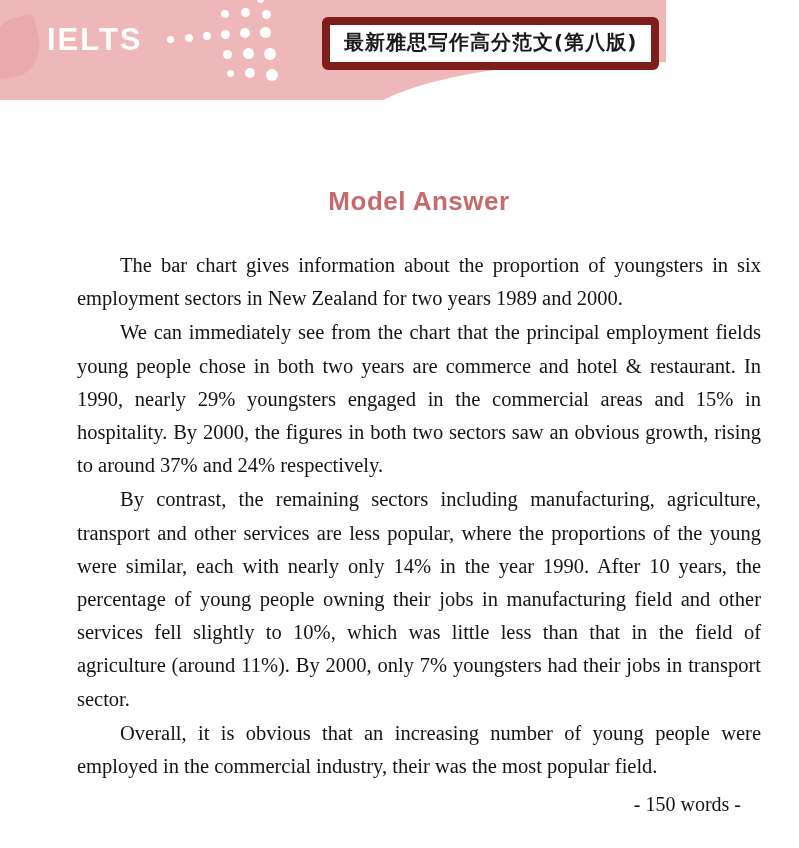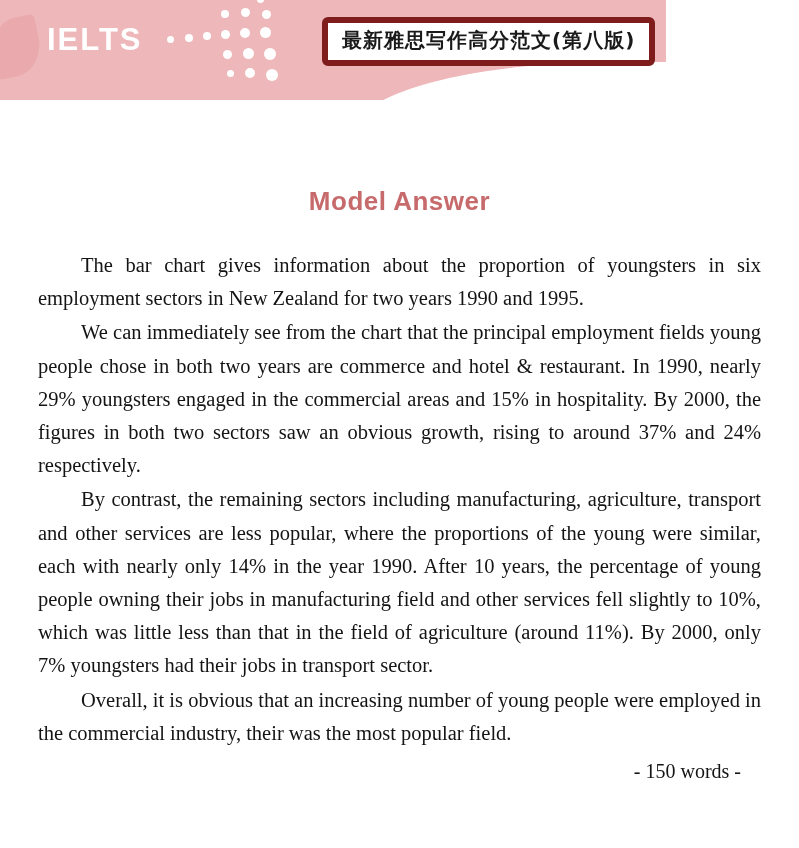--- a/index.html
+++ b/index.html
@@ -79,35 +79,36 @@
     background: #e9a7aa;
     border-radius: 60% 10% 60% 10%;
     transform: rotate(-12deg);
     opacity: .85;
   }
   .title-box {
     position: absolute;
     left: 322px;
     top: 17px;
     padding: 4px 14px 6px 14px;
-    border: 6px solid #7f1d1d;
+    border: 8px solid #7f1d1d;
     border-radius: 6px;
     background: #ffffff;
     font-family: "DejaVu Sans", sans-serif;
     font-weight: bold;
     font-size: 20px;
     color: #1a1a1a;
     letter-spacing: 1px;
     white-space: nowrap;
   }
 
   
   .page {
     position: relative;
     padding: 0 32px;
+    margin-left: 39px;
   }
   .model-answer {
     margin-top: 78px;
     text-align: center;
     font-family: "Liberation Sans", sans-serif;
     font-size: 26px;
     font-weight: bold;
     color: #c76a6c;
     letter-spacing: .5px;
   }
@@ -161,20 +162,20 @@
 
   <div class="header-curve"></div>
   <div class="title-box">最新雅思写作高分范文(第八版)</div>
   <div class="header-curve2"></div>
 </div>
 
 <div class="page">
   <div class="model-answer">Model Answer</div>
 
   <div class="body-copy">
-    <p>The bar chart gives information about the proportion of youngsters in six employment sectors in New Zealand for two years 1990 and 1995.</p>
+    <p>The bar chart gives information about the proportion of youngsters in six employment sectors in New Zealand for two years 1989 and 2000.</p>
     <p>We can immediately see from the chart that the principal employment fields young people chose in both two years are commerce and hotel &amp; restaurant. In 1990, nearly 29% youngsters engaged in the commercial areas and 15% in hospitality. By 2000, the figures in both two sectors saw an obvious growth, rising to around 37% and 24% respectively.</p>
     <p>By contrast, the remaining sectors including manufacturing, agriculture, transport and other services are less popular, where the proportions of the young were similar, each with nearly only 14% in the year 1990. After 10 years, the percentage of young people owning their jobs in manufacturing field and other services fell slightly to 10%, which was little less than that in the field of agriculture (around 11%). By 2000, only 7% youngsters had their jobs in transport sector.</p>
     <p>Overall, it is obvious that an increasing number of young people were employed in the commercial industry, their was the most popular field.</p>
   </div>
 
   <div class="wordcount">- 150 words -</div>
 </div>
 
 </body></html>

